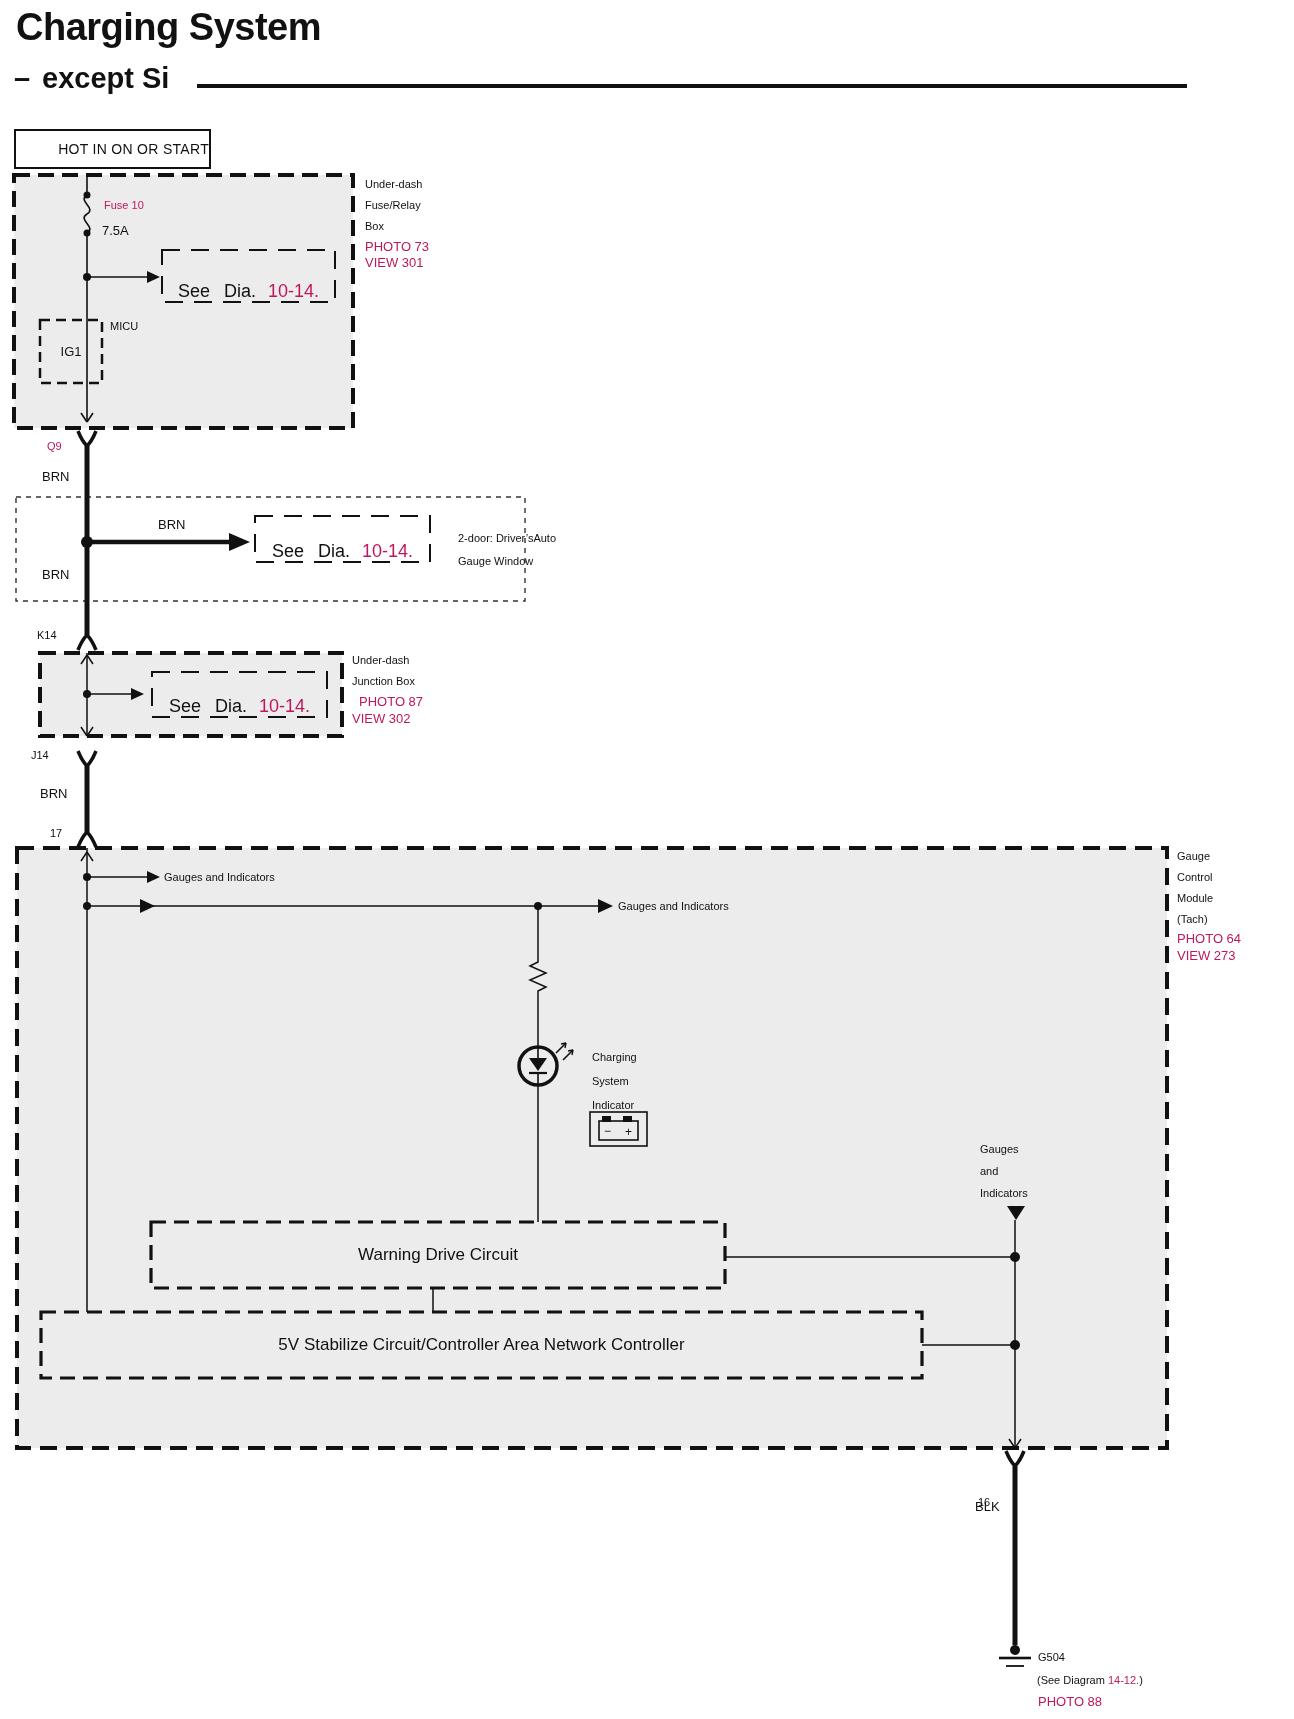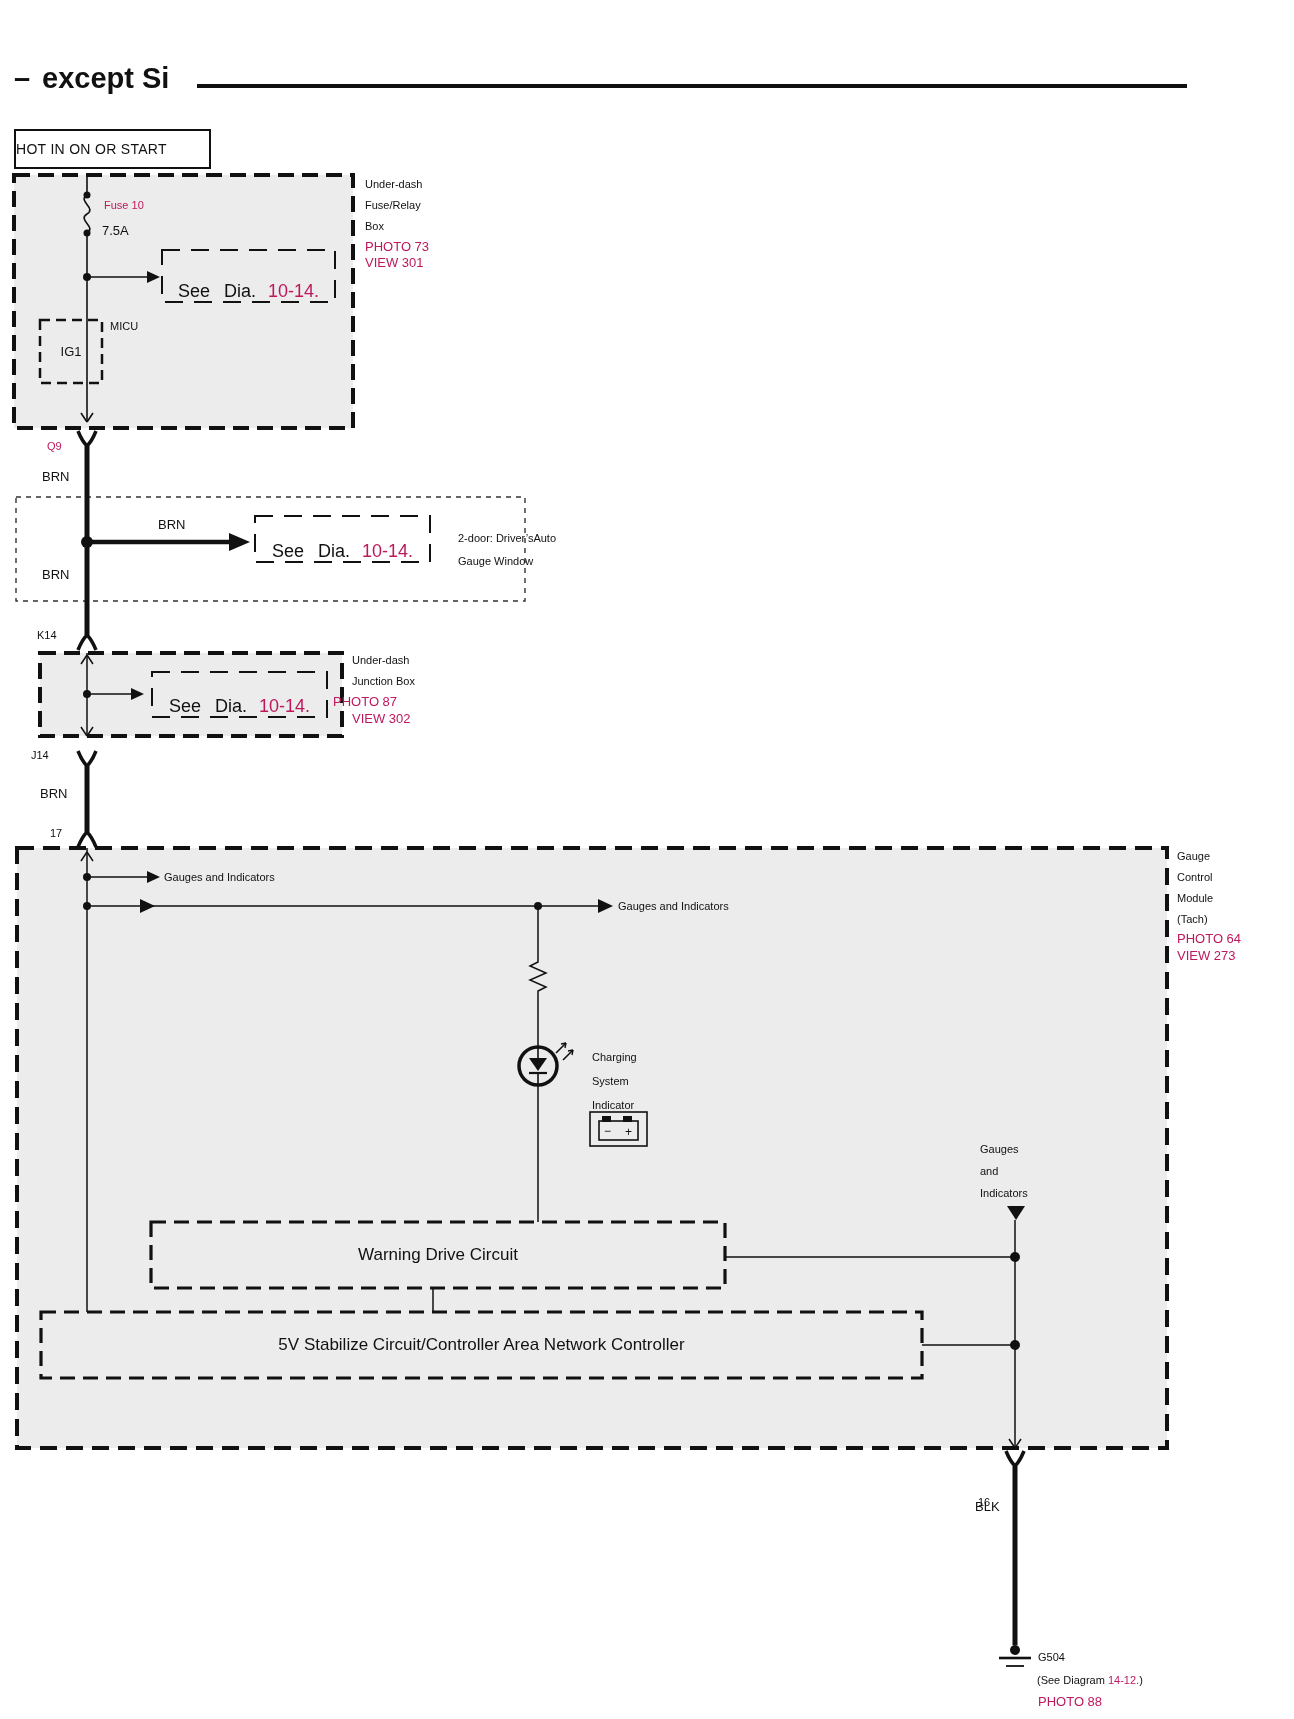--- a/index.html
+++ b/index.html
@@ -4,21 +4,21 @@
 <style>
   html,body{margin:0;padding:0;background:#fff;}
   .canvas{position:relative;width:1294px;height:1719px;background:#ffffff;
           font-family:"Liberation Sans",sans-serif;color:#111;overflow:hidden;}
   .abs{position:absolute;}
   svg.wiring{position:absolute;left:0;top:0;width:1294px;height:1719px;}
   svg text{font-family:"Liberation Sans",sans-serif;}
   .title{font-size:38px;font-weight:bold;letter-spacing:-0.5px;}
   .subtitle{font-size:29px;font-weight:bold;}
   .rule{background:#111;height:4px;}
-  .hotbox{border:2.5px solid #111;display:flex;align-items:center;justify-content:flex-start;
+  .hotbox{border:2.5px solid #111;display:flex;align-items:center;justify-content:flex-end;
           font-size:14px;letter-spacing:0.3px;}
   .t17{font-size:11px;line-height:21px;}
   .t13{font-size:13px;line-height:16px;}
   .blue{color:#be185d;}
   .seedia{display:flex;align-items:flex-end;justify-content:center;font-size:18px;}
   .seedia .lead{word-spacing:9px;margin-right:12px;}
   .boxcenter{display:flex;align-items:center;justify-content:center;font-size:17px;}
   .lines div{white-space:nowrap;}
 </style>
 </head>
@@ -158,20 +158,21 @@
     <g stroke="#111">
       <line x1="1015" y1="1466" x2="1015" y2="1645" stroke-width="5"></line>
     </g>
     <g stroke="#111">
       <circle cx="1015" cy="1650" r="5" fill="#111" stroke="none"></circle>
       <line x1="999" y1="1658" x2="1031" y2="1658" stroke-width="2.6"></line>
       <line x1="1006" y1="1666" x2="1024" y2="1666" stroke-width="1.8"></line>
     </g>
   </svg>
 
+  <div class="abs title" style="left:16px;top:6px;">Charging System</div>
 
   <div class="abs subtitle" style="left:14px;top:62px;">–</div>
   <div class="abs subtitle" style="left:42px;top:62px;">except Si</div>
   <div class="abs rule" style="left:197px;top:84px;width:990px;"></div>
 
   <div class="abs hotbox" style="left:14px;top:129px;width:193px;height:36px;">
     <span>HOT IN ON OR START</span>
   </div>
 
   <div class="abs t17 lines" style="left:365px;top:174px;">
@@ -209,21 +210,21 @@
 
   <div class="abs t17" style="left:37px;top:625px;">K14</div>
   <div class="abs seedia" style="left:152px;top:672px;width:175px;height:45px;">
     <span class="lead">See Dia.</span>
     <span class="blue">10-14.</span>
   </div>
   <div class="abs t17 lines" style="left:352px;top:650px;">
     <div>Under-dash</div>
     <div>Junction Box</div>
   </div>
-  <div class="abs t13 blue" style="left:333px;top:694px;">PHOTO 87</div>
+  <div class="abs t13 blue" style="left:359px;top:694px;">PHOTO 87</div>
   <div class="abs t13 blue" style="left:352px;top:711px;">VIEW 302</div>
 
   <div class="abs t17" style="left:31px;top:745px;text-align:center;">J14</div>
   <div class="abs t13" style="left:40px;top:786px;">BRN</div>
   <div class="abs t17" style="left:50px;top:823px;">17</div>
 
   <div class="abs t17 lines" style="left:1177px;top:846px;">
     <div>Gauge</div>
     <div>Control</div>
     <div>Module</div>

